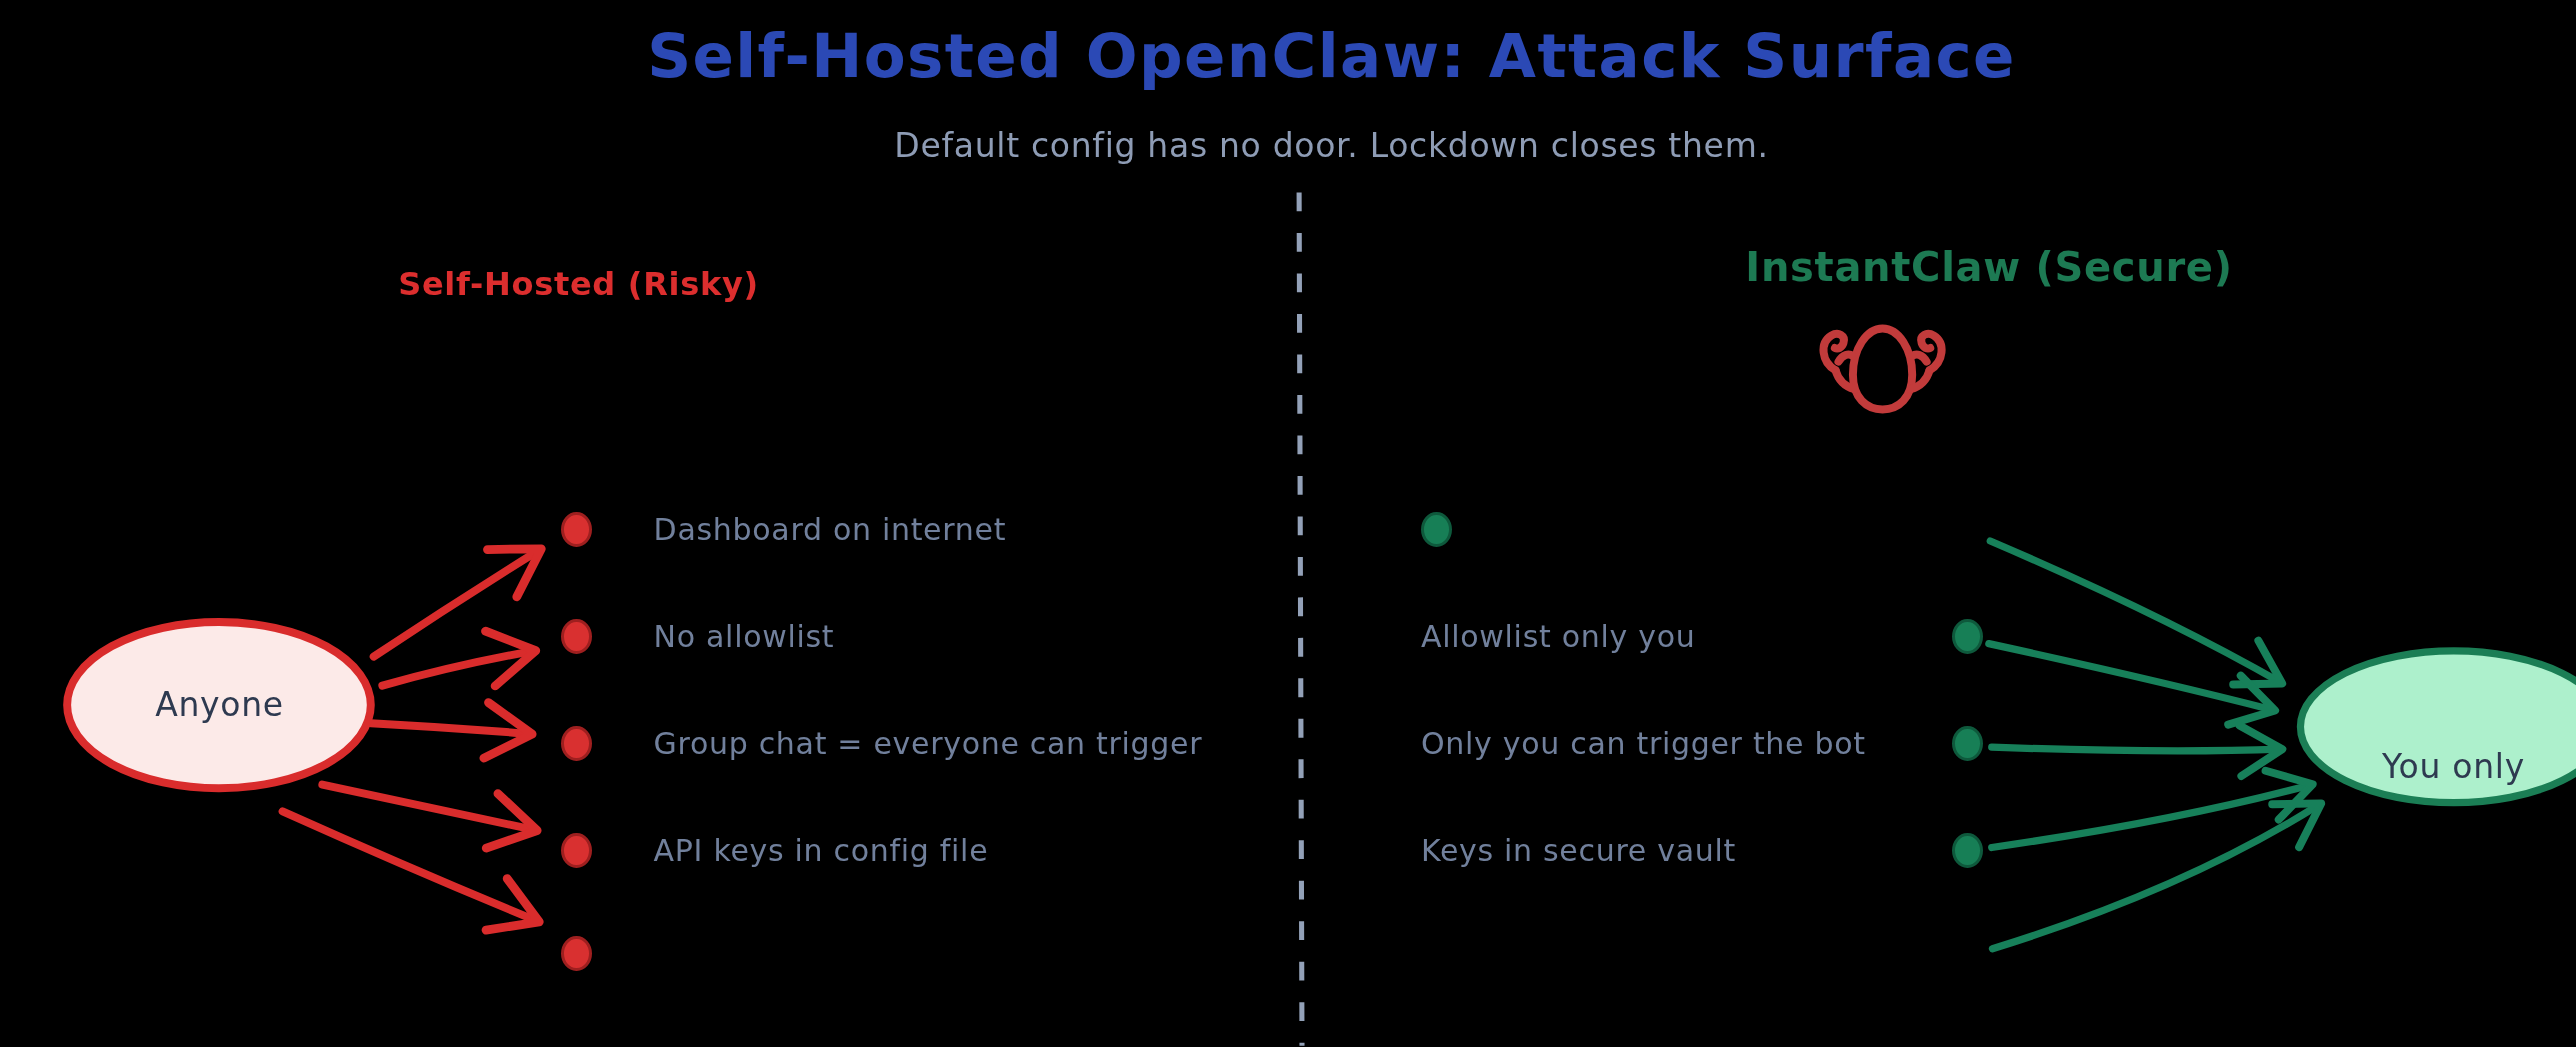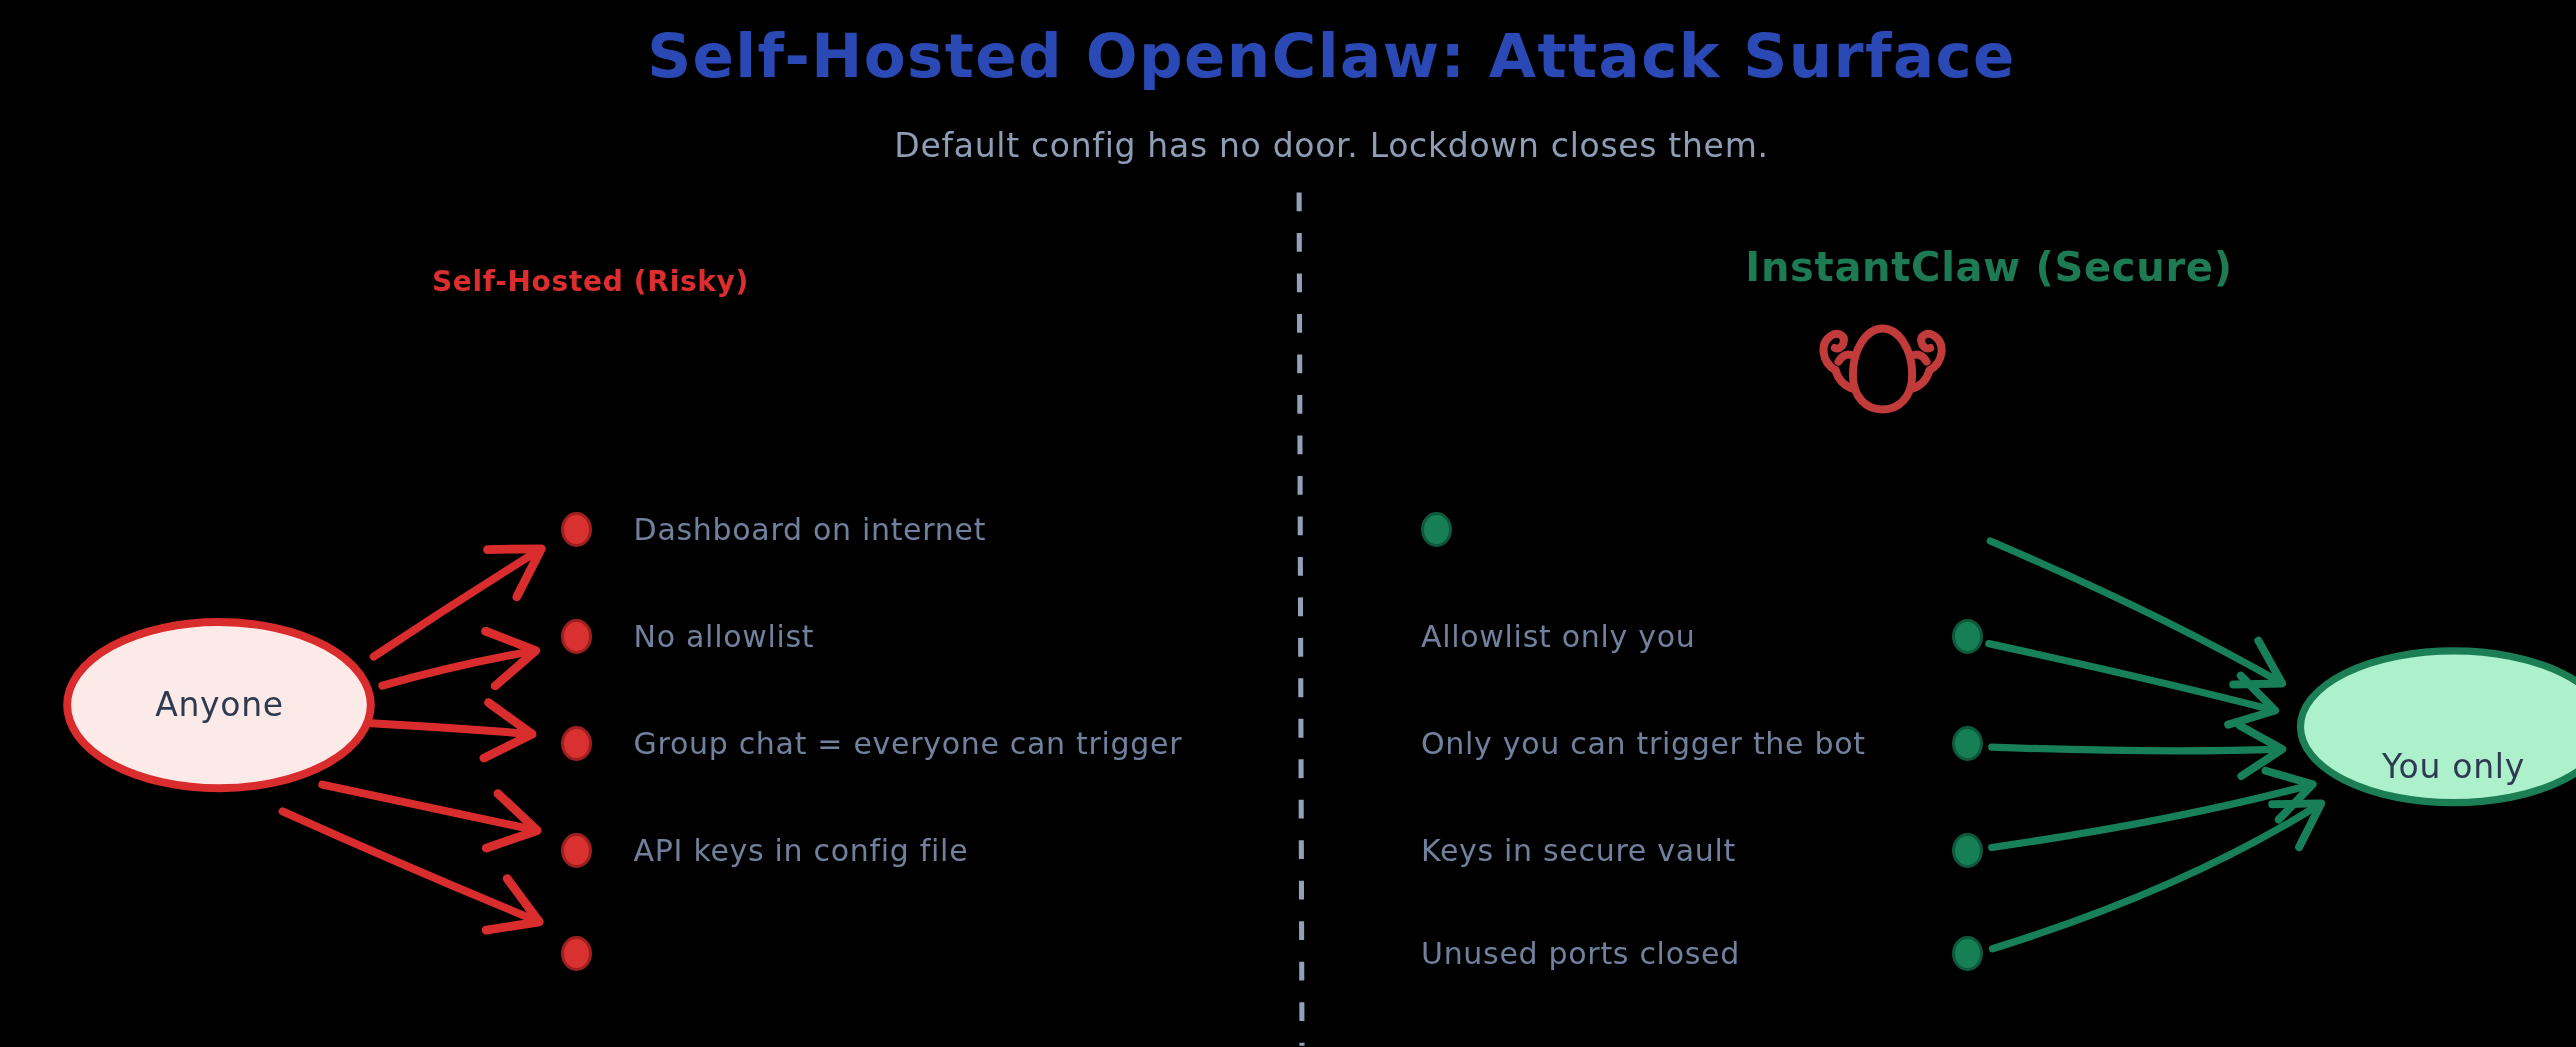--- a/index.html
+++ b/index.html
@@ -45,29 +45,29 @@
     top:126px;
     font-size:33px;
     color:var(--subtitle-gray);
     letter-spacing:0.7px;
   }
   .heading{
     font-weight:bold;
     letter-spacing:0.7px;
     text-align:center;
   }
-  .heading.left{left:12px;width:973px;top:265px;font-size:28px;color:var(--risky-red);padding-left:48px;}
+  .heading.left{left:0;width:973px;top:265px;font-size:32px;color:var(--risky-red);padding-left:48px;}
   .heading.right{left:1468px;width:954px;top:244px;font-size:40px;color:var(--secure-green);}
   .row{
     position:absolute;
     height:38px;
     display:flex;
     align-items:center;
   }
-  .row.left{left:517px;gap:42px;}
+  .row.left{left:517px;gap:62px;}
   .row.right{left:1377px;width:562px;justify-content:space-between;}
   .row .lbl{
     font-size:30px;
     color:var(--label-gray);
     letter-spacing:0.7px;
     white-space:nowrap;
   }
   .dot{
     display:inline-block;
     width:24.6px;height:29px;
@@ -169,22 +169,18 @@
     <span class="dot green"></span>
   </div>
   <div class="row right" style="top:724px">
     <span class="lbl">Only you can trigger the bot</span>
     <span class="dot green"></span>
   </div>
   <div class="row right" style="top:831px">
     <span class="lbl">Keys in secure vault</span>
     <span class="dot green"></span>
   </div>
-  <div class="row right" style="top:934px">
-    <span class="lbl">Unused ports closed</span>
-    <span class="dot green"></span>
-  </div>
 
   <div class="abs node-label anyone">Anyone</div>
   <div class="abs node-label youonly">You only</div>
 
 </div>
 
 
 </body></html>

